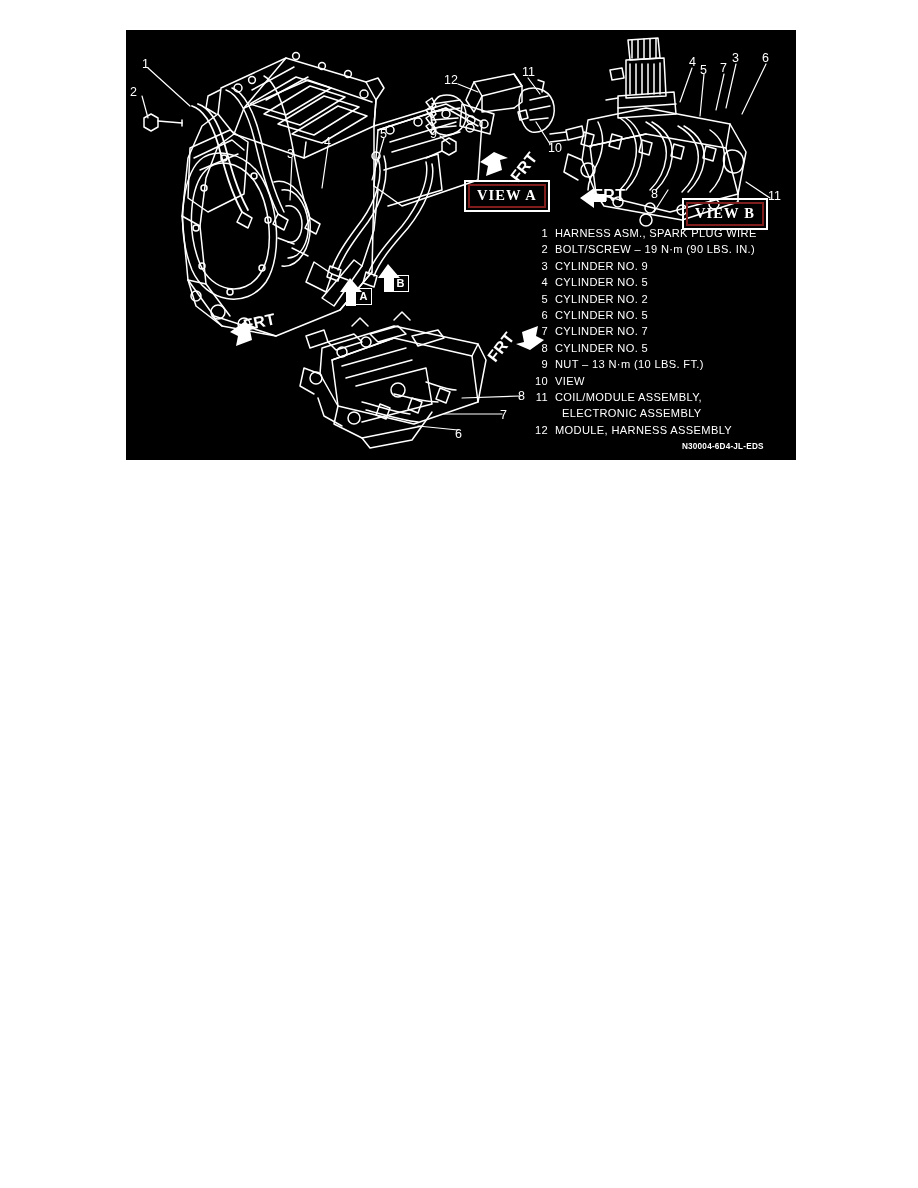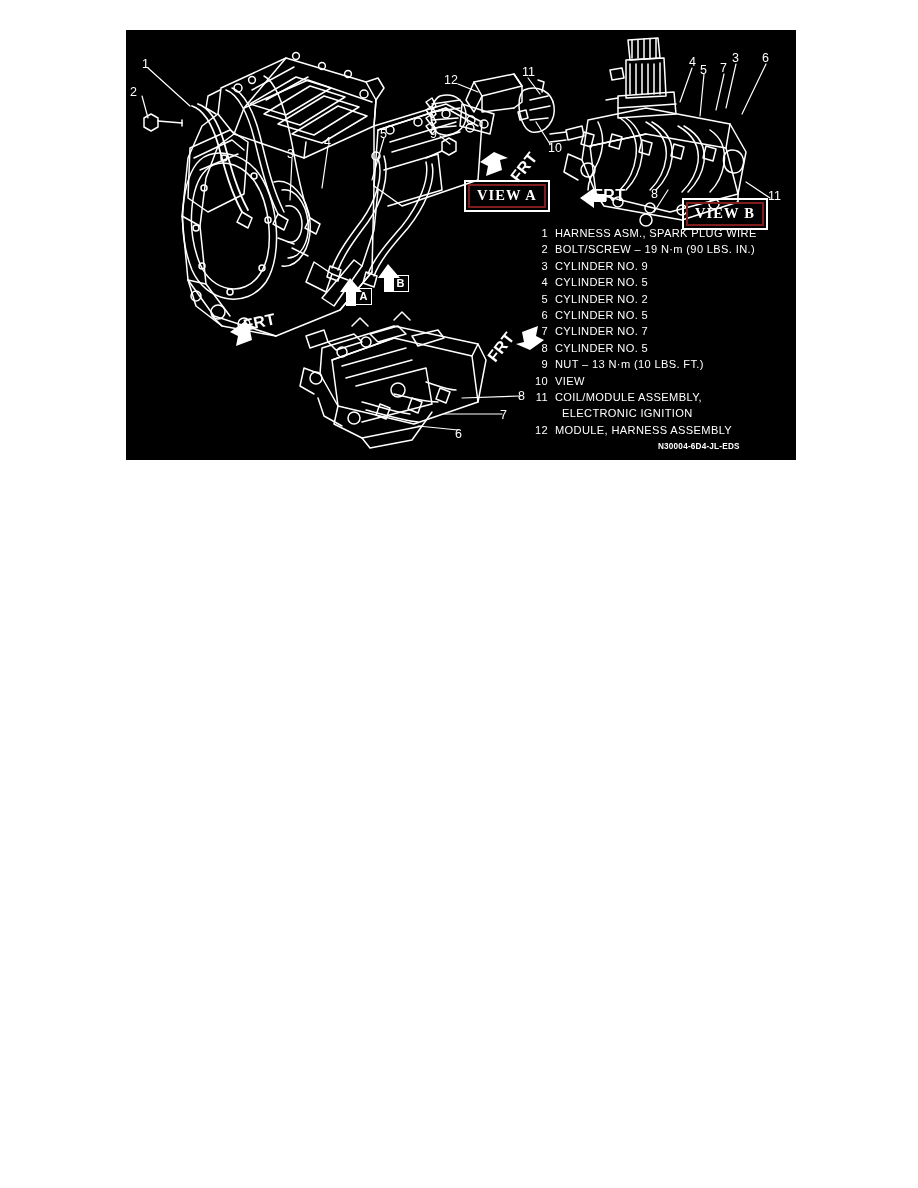--- a/index.html
+++ b/index.html
@@ -61,21 +61,21 @@
   .legend-text {
     flex: 1 1 auto;
   }
   .legend-text .cont {
     display: block;
     padding-left: 7px;
   }
 
   #figure-code {
     position: absolute;
-    left: 532px;
+    left: 556px;
     top: 412px;
     color: #ffffff;
     font-family: "Liberation Sans", sans-serif;
     font-size: 8.2px;
     letter-spacing: 0.2px;
     font-weight: bold;
     white-space: nowrap;
   }
 
   
@@ -497,21 +497,21 @@
 
     <div class="legend-row">
       <span class="legend-num">10</span>
       <span class="legend-text">VIEW</span>
     </div>
 
     <div class="legend-row">
       <span class="legend-num">11</span>
       <span class="legend-text">
         <span>COIL/MODULE ASSEMBLY,</span>
-        <span class="cont">ELECTRONIC IGNITION</span>
+        <span class="cont">ELECTRONIC ASSEMBLY</span>
       </span>
     </div>
 
     <div class="legend-row">
       <span class="legend-num">12</span>
       <span class="legend-text">MODULE, HARNESS ASSEMBLY</span>
     </div>
 
   </div>
 

